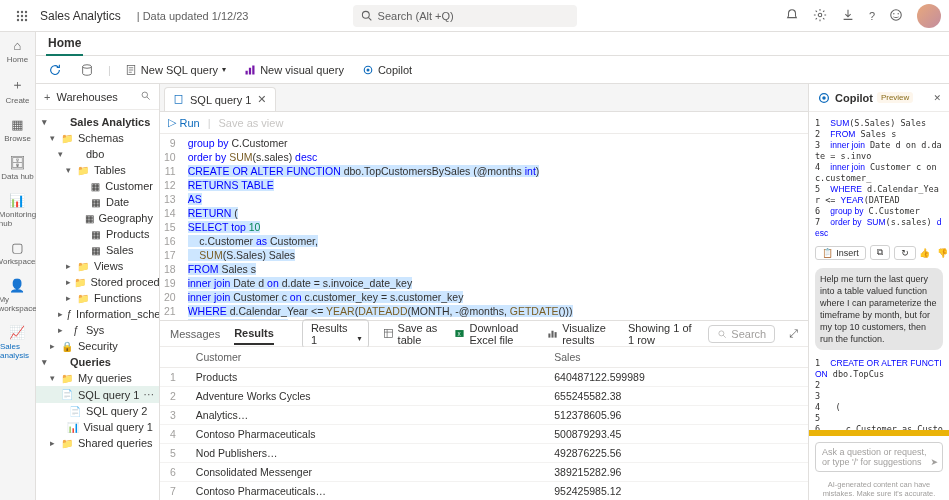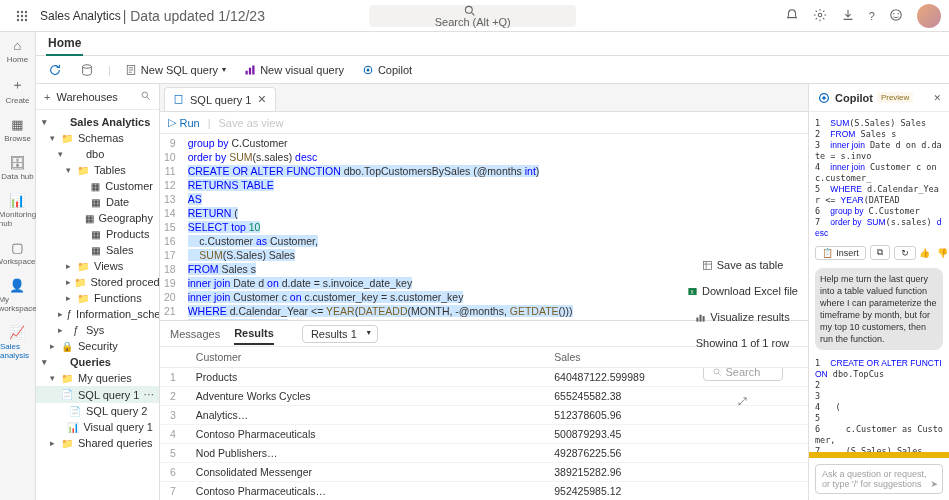--- a/index.html
+++ b/index.html
@@ -1,21 +1,21 @@
 <!DOCTYPE html>
 <html><head>
 <meta charset="utf-8">
 <style>
 * { margin: 0; padding: 0; box-sizing: border-box; font-family: 'Segoe UI', sans-serif; }
 body { background: #f5f5f5; width: 949px; height: 500px; overflow: hidden; font-size: 11px; color: #323130; }
 .topbar { height: 32px; background: #fff; display: flex; align-items: center; padding: 0 8px; border-bottom: 1px solid #e1dfdd; }
 .appgrid { width: 28px; display: flex; align-items: center; justify-content: center; color: #616161; }
 .title { font-size: 12px; color: #323130; margin-left: 4px; }
-.title-sub { color: #616161; font-size: 14px; margin-left: 2px; }
-.search-box { margin-left: auto; margin-right: auto; width: 207px; height: 22px; background: #f3f2f1; border-radius: 4px; display: flex; align-items: center; padding: 0 8px; color: #616161; flex-direction: column; }
+.title-sub { color: #616161; font-size: 11px; margin-left: 16px; }
+.search-box { margin-left: auto; margin-right: auto; width: 224px; height: 22px; background: #f3f2f1; border-radius: 4px; display: flex; align-items: center; padding: 0 8px; color: #616161; }
 .search-box svg { margin-right: 6px; }
 .topbar-icons { margin-left: auto; display: flex; gap: 14px; align-items: center; color: #616161; }
 .avatar { width: 24px; height: 24px; border-radius: 50%; background: linear-gradient(135deg,#e8a87c,#c38d9e); }
 .leftrail { position: absolute; left: 0; top: 32px; bottom: 0; width: 36px; background: #f5f5f5; border-right: 1px solid #e1dfdd; display: flex; flex-direction: column; align-items: center; padding-top: 6px; gap: 12px; }
 .leftrail-item { display: flex; flex-direction: column; align-items: center; gap: 2px; color: #616161; font-size: 8px; cursor: pointer; }
 .leftrail-item.active { color: #0f6cbd; }
 .main { position: absolute; left: 36px; right: 0; top: 32px; bottom: 0; display: flex; flex-direction: column; }
 .ribbon1 { height: 24px; background: #fff; border-bottom: 1px solid #e1dfdd; display: flex; align-items: center; padding: 0 10px; }
 .ribbon1 .tab { font-size: 12px; padding: 4px 2px; border-bottom: 2px solid #117865; font-weight: 600; }
 .ribbon1-right { margin-left: auto; display: flex; gap: 6px; align-items: center; }
@@ -44,21 +44,21 @@
 .code { padding: 2px 6px; white-space: pre; }
 .kw { color: #0000ff; }
 .fn { color: #795e26; }
 .num { color: #098658; }
 .sel-bg { background: #cde6ff; }
 .results { height: 180px; border-top: 1px solid #e1dfdd; display: flex; flex-direction: column; }
 .results-tabs { height: 26px; display: flex; align-items: center; padding: 0 10px; gap: 14px; font-size: 11px; border-bottom: 1px solid #edebe9; }
 .results-tabs .rtab { padding: 4px 0; cursor: pointer; color: #616161; }
 .results-tabs .rtab.active { border-bottom: 2px solid #323130; color: #323130; font-weight: 600; }
 .results-dd { border: 1px solid #d1d1d1; border-radius: 4px; padding: 2px 20px 2px 8px; margin-left: 14px; font-size: 11px; position: relative; }
-.results-actions { margin-left: auto; display: flex; gap: 14px; align-items: center; font-size: 11px; flex-direction: column; }
+.results-actions { margin-left: auto; display: flex; gap: 14px; align-items: center; font-size: 11px; }
 .results-search { border: 1px solid #d1d1d1; border-radius: 4px; padding: 2px 8px; width: 80px; color: #a19f9d; display:flex; align-items:center; gap:4px; }
 .grid { flex: 1; overflow: auto; }
 .grid table { width: 100%; border-collapse: collapse; font-size: 10.5px; }
 .grid th { text-align: left; padding: 4px 10px; border-bottom: 1px solid #edebe9; font-weight: 400; color: #616161; position: sticky; top: 0; background: #fff; }
 .grid td { padding: 3px 10px; border-bottom: 1px solid #f3f2f1; }
 .grid td.idx { color: #a19f9d; width: 24px; }
 .copilot { width: 140px; background: #fff; display: flex; flex-direction: column; font-size: 9px; }
 .copilot-head { height: 28px; display: flex; align-items: center; padding: 0 8px; gap: 4px; border-bottom: 1px solid #edebe9; }
 .copilot-head .badge { background: #fdf6ec; color: #8a6d1a; font-size: 8px; padding: 1px 4px; border-radius: 3px; }
 .copilot-body { flex: 1; overflow: auto; padding: 6px; }
@@ -490,15 +490,16 @@
 14  
 15   * from dbo.TopCustomersBySale</div>
 
       </div>
       <div class="copilot-input">
         <div class="copilot-input-box">
           <span>Ask a question or request, or type '/' for suggestions</span>
           <span class="send-icon">➤</span>
         </div>
       </div>
+      <div class="copilot-footer">AI-generated content can have mistakes. Make sure it's accurate.</div>
     </div>
   </div>
 </div>
 
 </body></html>

